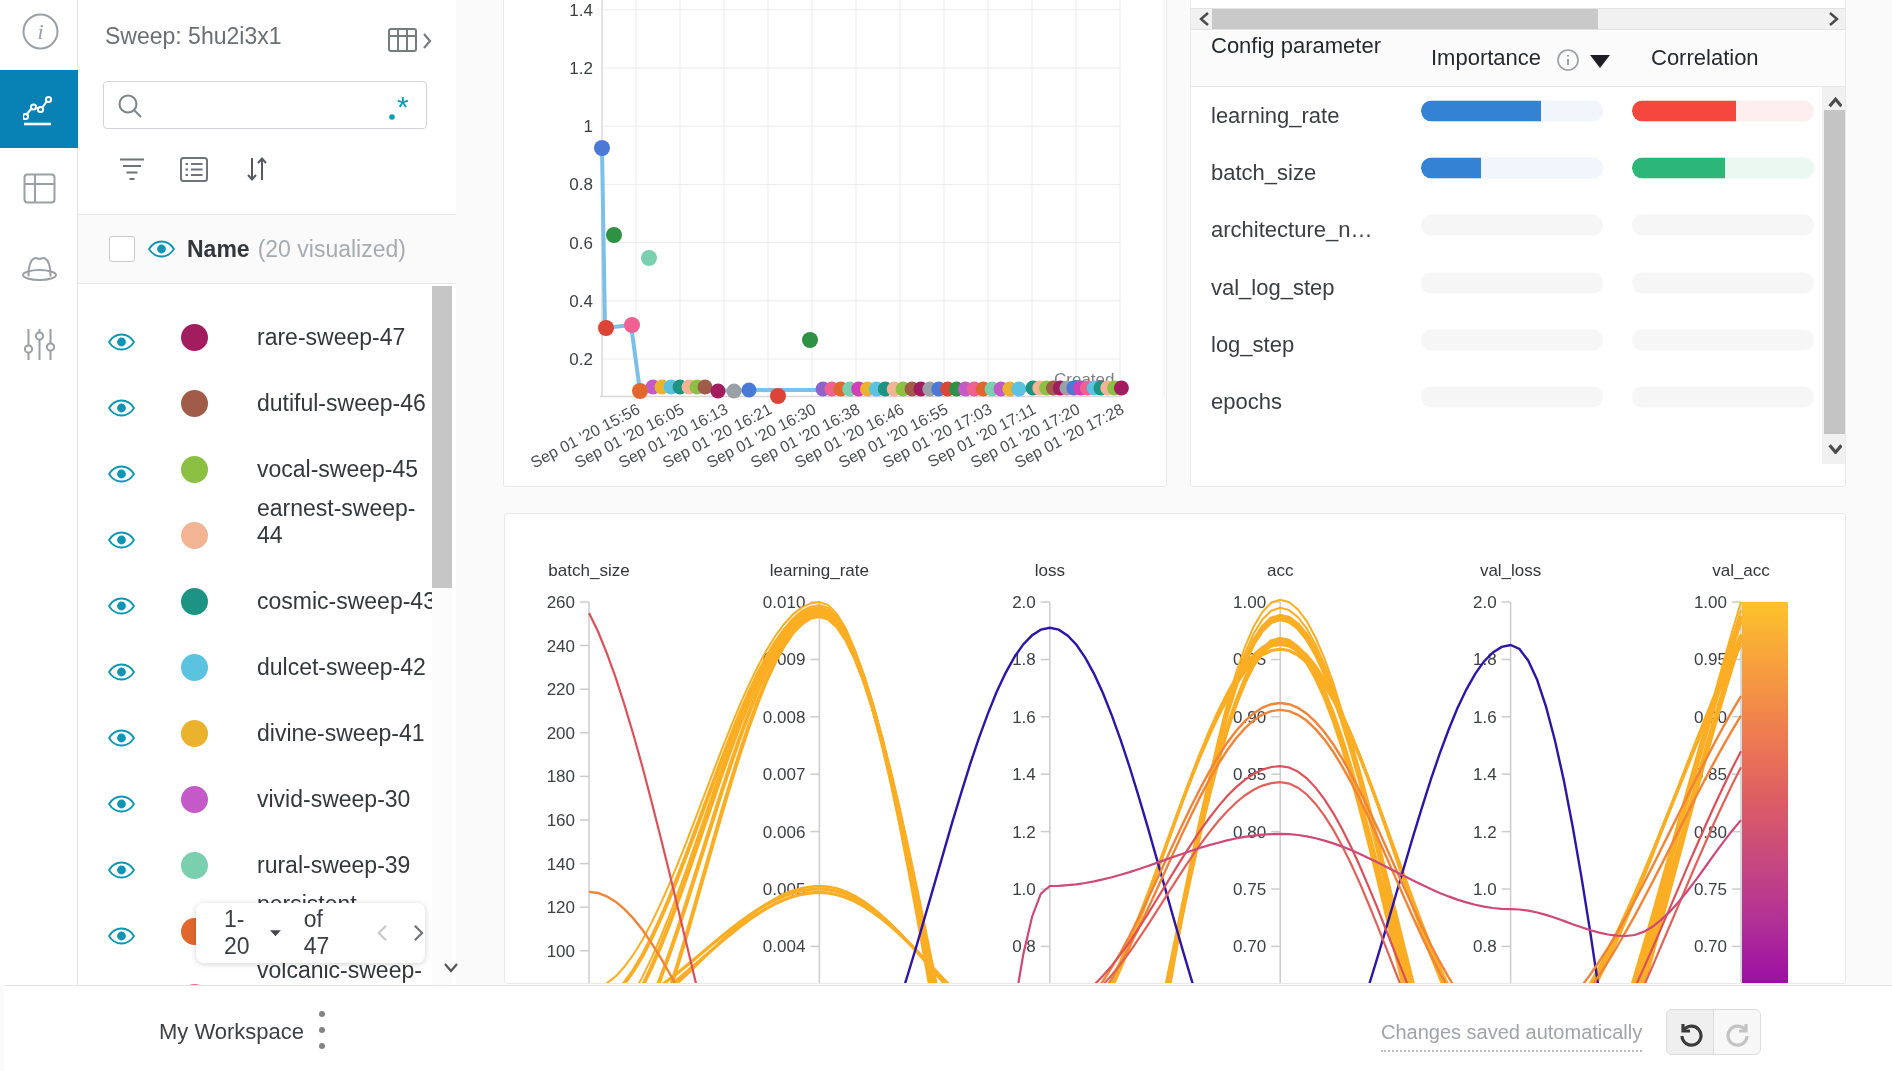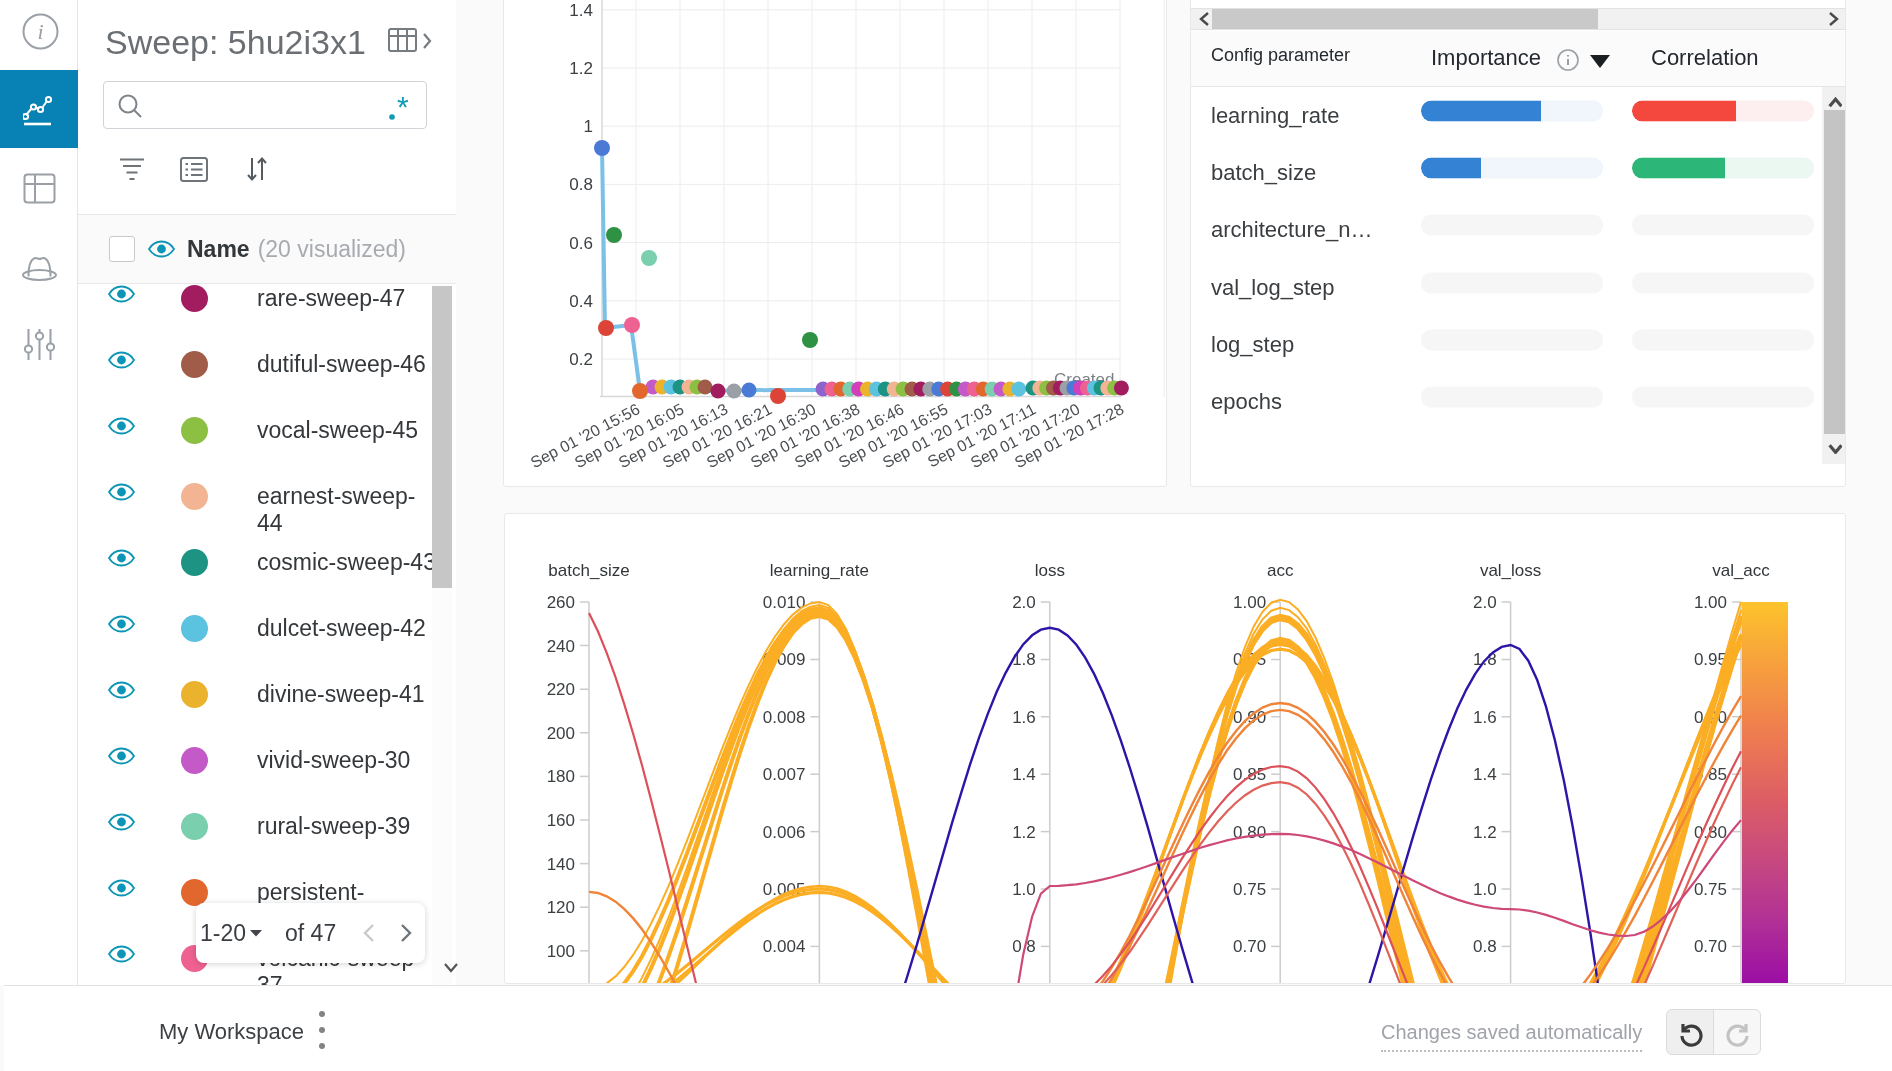--- a/index.html
+++ b/index.html
@@ -3,29 +3,29 @@
 * { margin:0; padding:0; box-sizing:border-box; }
 html,body { width:1892px; height:1071px; overflow:hidden; background:#fafafa;
   font-family:"Liberation Sans",sans-serif; }
 .abs { position:absolute; }
 
 #rail { position:absolute; left:0; top:0; width:78px; height:985px; background:#fff;
   border-right:1px solid #e4e4e4; }
 #railtab { position:absolute; left:0; top:70px; width:78px; height:78px; background:#0882B4; }
 
 #lpanel { position:absolute; left:78px; top:0; width:378px; height:985px; background:#fff; }
-#title { position:absolute; left:27px; top:23px; font-size:34px; color:#6b6f73; }
+#title { position:absolute; left:27px; top:23px; font-size:23px; color:#6b6f73; }
 #searchbox { position:absolute; left:25px; top:81px; width:324px; height:48px;
   border:1px solid #d0d4d8; border-radius:4px; background:#fff; }
 #namerow { position:absolute; left:0; top:214px; width:378px; height:70px; background:#fafafa;
   border-top:1px solid #e8e8e8; border-bottom:1px solid #e8e8e8; display:flex; align-items:center; }
 #cbox { width:26px; height:26px; border:1.5px solid #c6cacd; border-radius:3px; background:#fff;
   margin-left:31px; margin-right:13px; flex:none; }
 #runlist { position:absolute; left:0; top:285px; width:358px; height:700px; background:#fff; }
-.runrow { height:66px; display:flex; align-items:flex-start; padding-left:30px;gap:36px; }
+.runrow { height:66px; display:flex; align-items:flex-end; padding-left:30px;gap:36px; }
 .rdot { width:27px; height:27px; border-radius:50%; margin-left:10px; flex:none; }
 .rname { margin-left:13px; font-size:23px; color:#34383b; }
 #lscroll { position:absolute; left:354px; top:285px; width:20px; height:700px; background:#fcfcfc; }
 #lthumb { position:absolute; left:354px; top:286px; width:20px; height:302px; background:#c6c6c6; }
 #pagebox { position:absolute; left:118px; top:903px; width:229px; height:60px; background:#fff;
   border-radius:8px; box-shadow:0 1px 6px rgba(0,0,0,0.18); display:flex; align-items:center;
   font-size:23px; color:#3a3e44; }
 
 .card { position:absolute; background:#fff; border:1px solid #e9e9e9; border-radius:3px; overflow:hidden; }
 #scatter { left:503px; top:-60px; width:664px; height:547px; }
@@ -228,21 +228,21 @@
         <span class="rdot" style="background:#EE6191"></span>
         <span class="rname">volcanic-sweep-37</span>
       </div>
   </div>
   <div id="lscroll"></div>
     <div id="lthumb"></div>
   <svg class="abs" style="left:366px;top:963px" width="14" height="10" viewBox="0 0 14 10">
     <path d="M1 1 L7 8 L13 1" fill="none" stroke="#555" stroke-width="2.2"></path>
     </svg>
   <div id="pagebox">
-    <span style="margin-left:4px">1-20</span>
+    <span style="margin-left:28px">1-20</span>
     <svg width="12" height="8" viewBox="0 0 12 8" style="margin-left:4px">
         <path d="M0 1 L6 7.5 L12 1 Z" fill="#43464a"></path>
       </svg>
     <span style="margin-left:23px">of 47</span>
     <svg width="13" height="20" viewBox="0 0 13 20" style="margin-left:26px">
         <path d="M11 2 L3 10 L11 18" fill="none" stroke="#c9c9c9" stroke-width="2.4"></path>
       </svg>
     <svg width="13" height="20" viewBox="0 0 13 20" style="margin-left:25px">
         <path d="M2 2 L10 10 L2 18" fill="none" stroke="#6f7479" stroke-width="2.4"></path>
       </svg>
@@ -355,21 +355,21 @@
 <div class="card" id="rpanel">
   <div id="hscroll"></div>
     <div id="hthumb"></div>
   <svg class="abs" style="left:7px;top:16px" width="12" height="16" viewBox="0 0 12 16">
     <path d="M10 2 L3 8 L10 14" fill="none" stroke="#4a4a4a" stroke-width="2.4"></path>
     </svg>
   <svg class="abs" style="left:637px;top:16px" width="12" height="16" viewBox="0 0 12 16">
     <path d="M2 2 L9 8 L2 14" fill="none" stroke="#4a4a4a" stroke-width="2.4"></path>
     </svg>
   <div id="thead">
-    <span class="abs" style="left:20px;top:14px;font-size:18px;color:#24292f">Config parameter</span>
+    <span class="abs" style="left:20px;top:2px;font-size:22px;color:#24292f">Config parameter</span>
     <span class="abs" style="left:240px;top:14px;font-size:22px;color:#24292f">Importance</span>
     <svg class="abs" style="left:366px;top:18px" width="22" height="22" viewBox="0 0 22 22">
       <circle cx="11" cy="11" r="10" fill="none" stroke="#9aa0a5" stroke-width="1.6"></circle>
       <path d="M11 6 L11 7.5 M11 10 L11 16" stroke="#9aa0a5" stroke-width="2"></path>
       </svg>
     <svg class="abs" style="left:399px;top:24px" width="20" height="13" viewBox="0 0 20 13">
       <path d="M0 0 L20 0 L10 13 Z" fill="#1b1f23"></path>
       </svg>
     <span class="abs" style="left:460px;top:14px;font-size:22px;color:#24292f">Correlation</span>
   </div>

